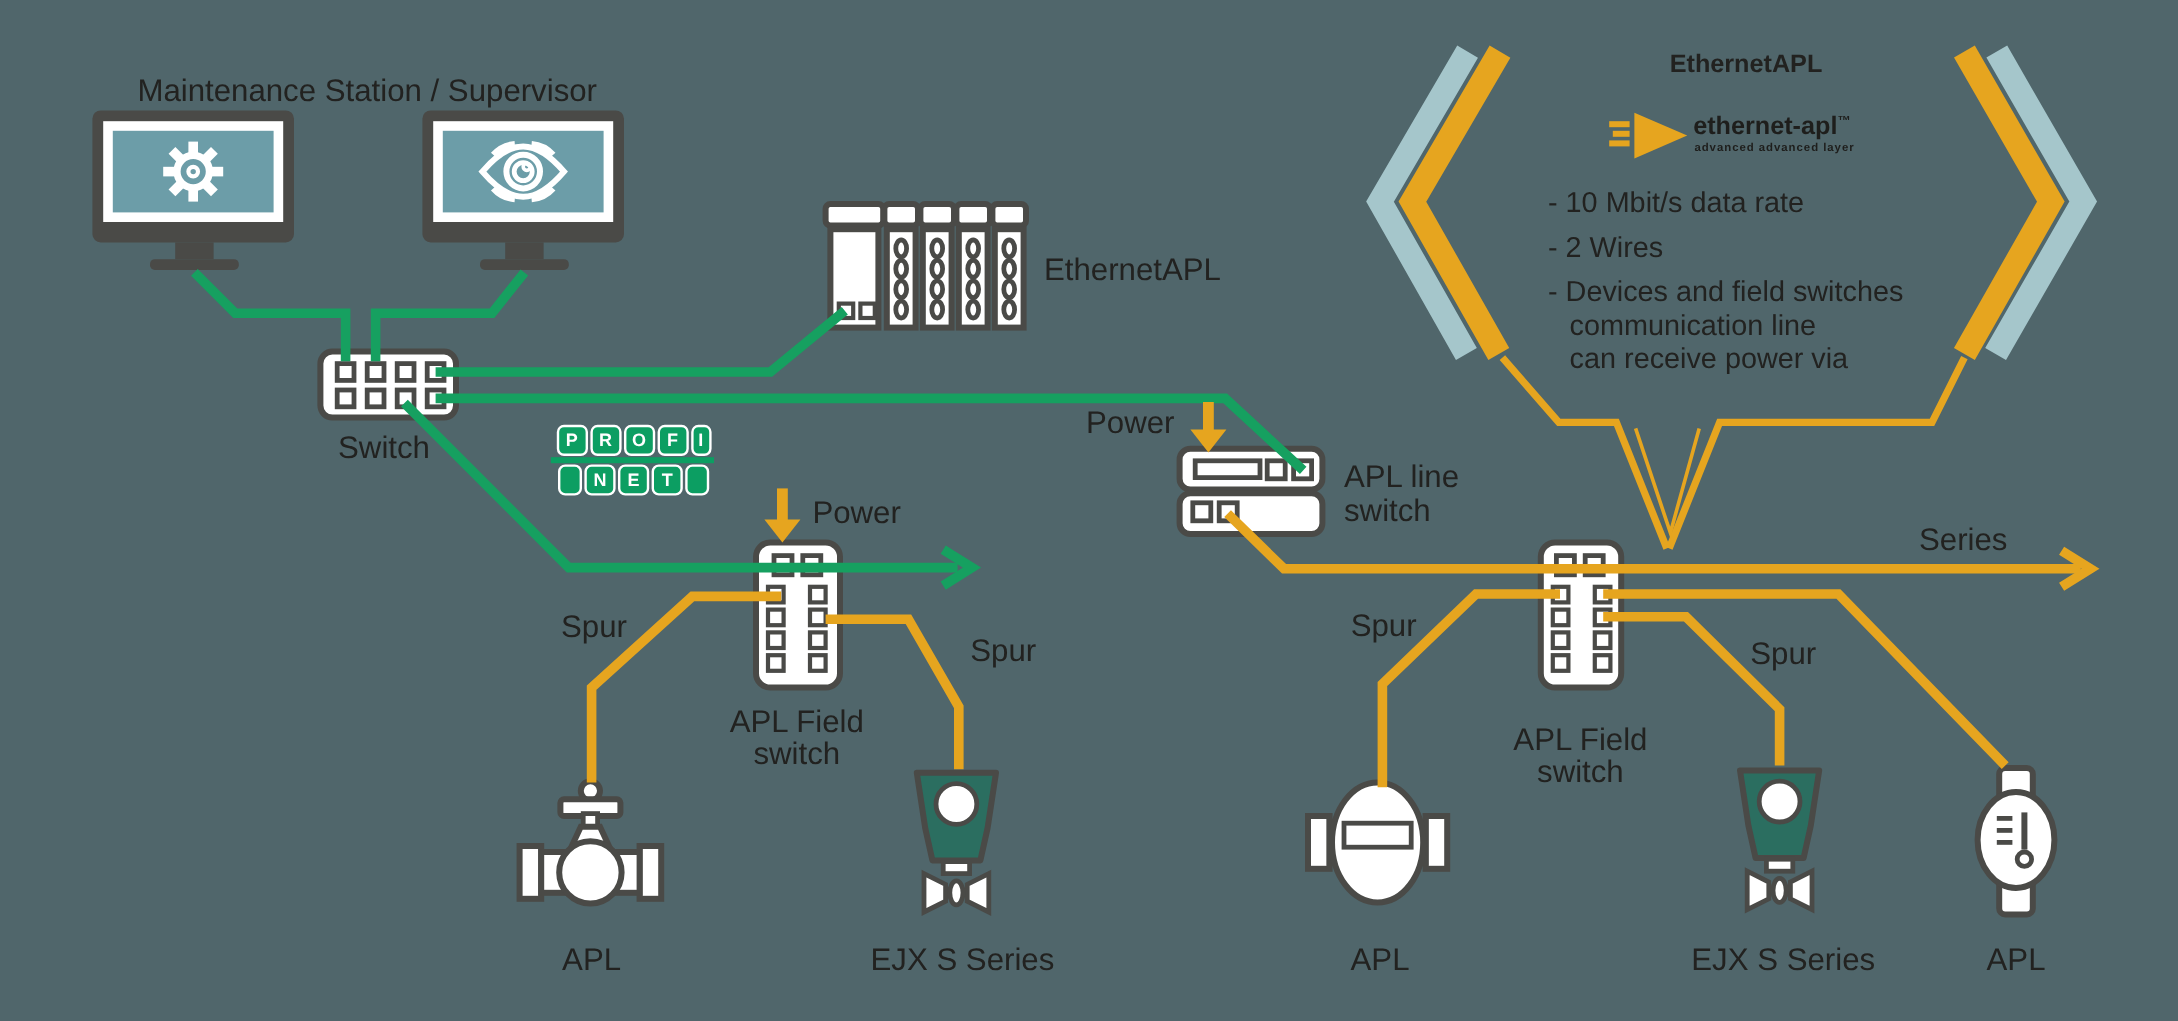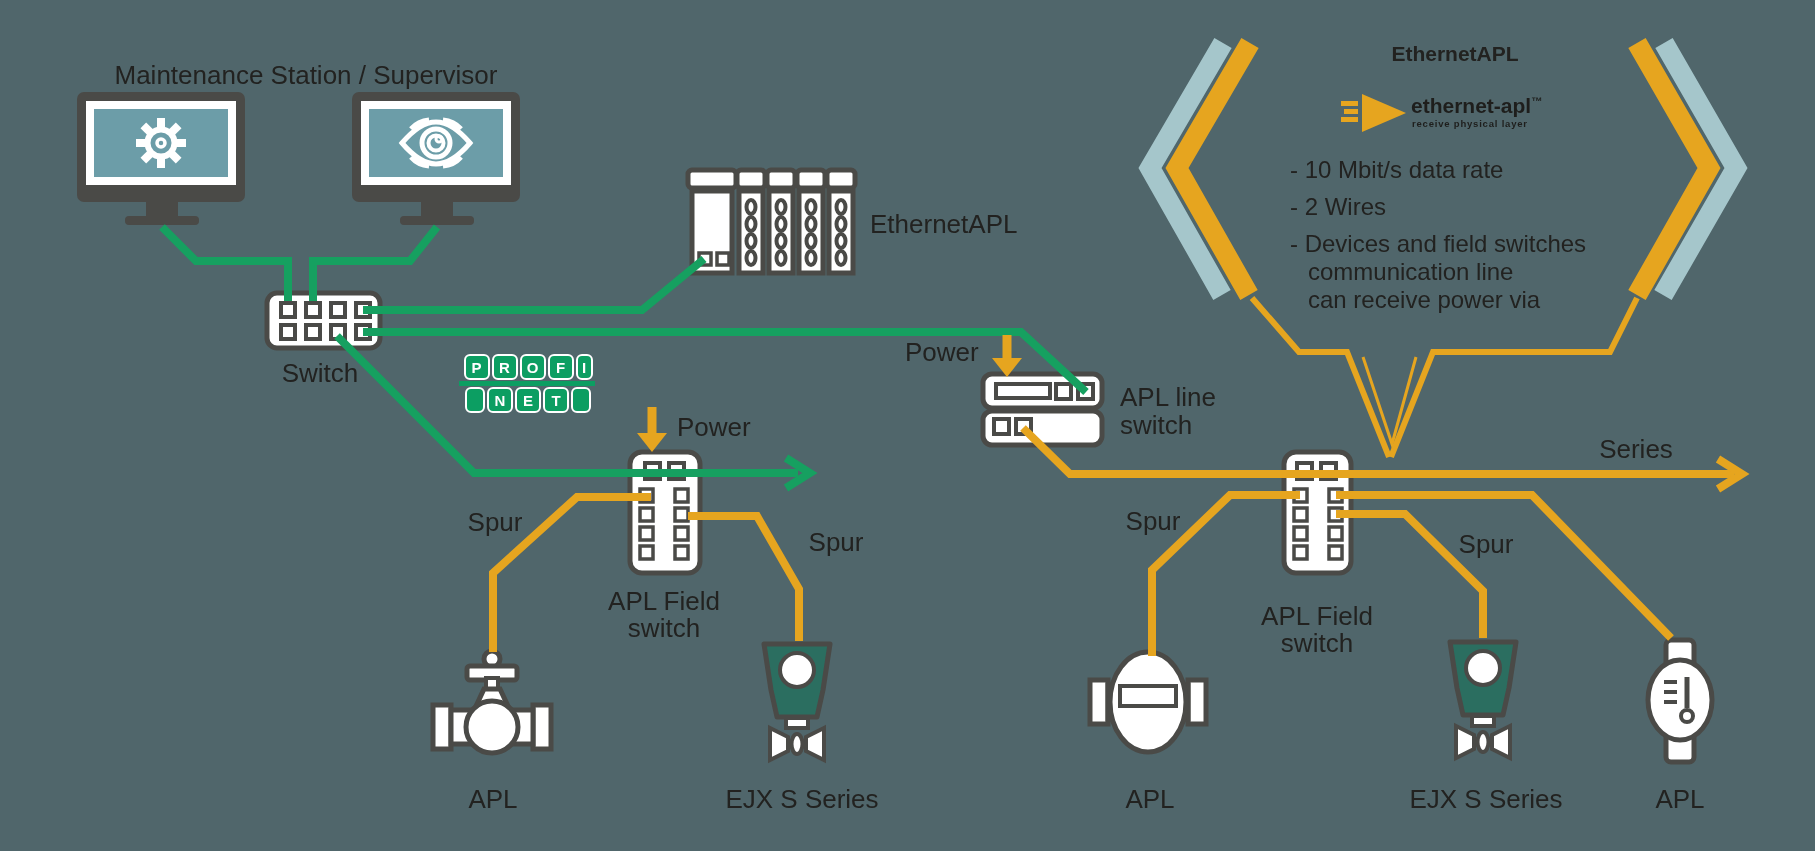--- a/index.html
+++ b/index.html
@@ -298,21 +298,21 @@
   <div>switch</div>
 </div>
 <div class="lbl ctr" style="left:493px;top:786px;">APL</div>
 <div class="lbl ctr" style="left:802px;top:786px;">EJX S Series</div>
 <div class="lbl ctr" style="left:1150px;top:786px;">APL</div>
 <div class="lbl ctr" style="left:1486px;top:786px;">EJX S Series</div>
 <div class="lbl ctr" style="left:1680px;top:786px;">APL</div>
 
 <div class="eapl-heading">EthernetAPL</div>
 <div class="logo-text"><span>ethernet-apl</span><sup>™</sup></div>
-<div class="logo-sub">receive physical layer</div>
+<div class="logo-sub">advanced advanced layer</div>
 <div class="bullets">
   <div class="bullet">- 10 Mbit/s data rate</div>
   <div class="bullet">- 2 Wires</div>
   <div class="bullet">
     <div>- Devices and field switches</div>
     <div class="b-indent">communication line</div>
     <div class="b-indent">can receive power via</div>
   </div>
 </div>
 

